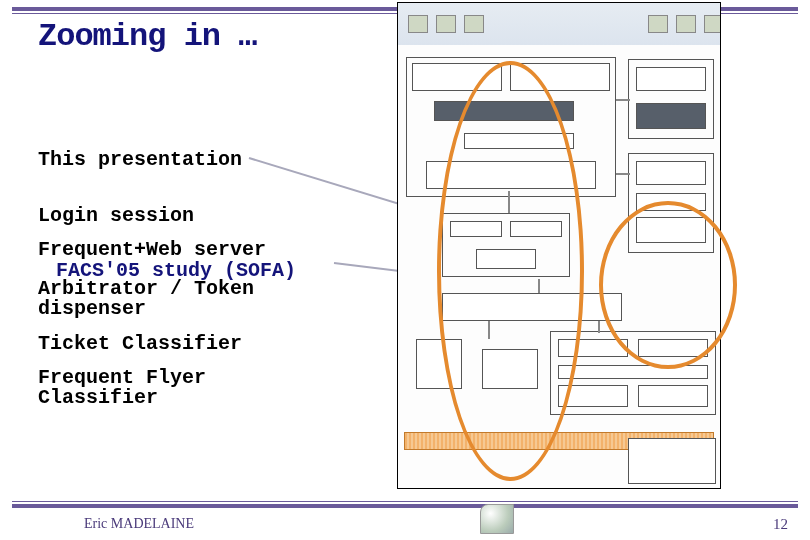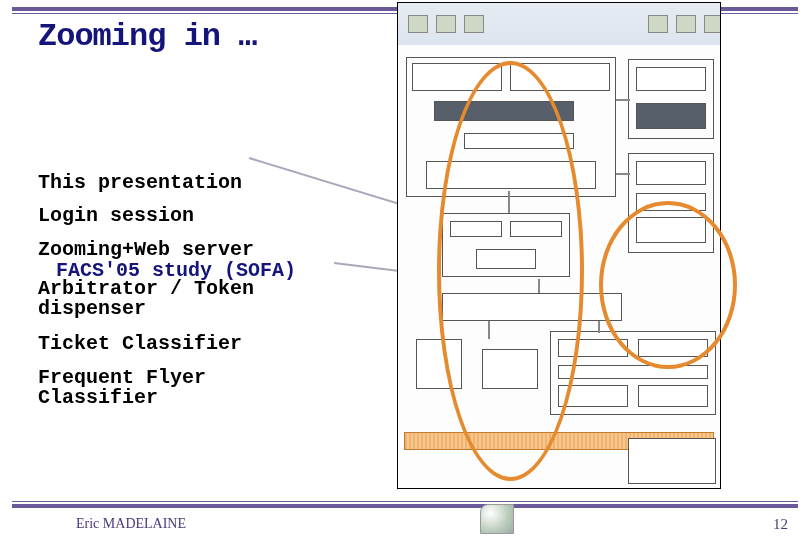--- a/index.html
+++ b/index.html
@@ -42,21 +42,21 @@
     letter-spacing: -1px;
   }
   .text-block {
     position: absolute;
     left: 38px;
     color: #000;
     font-weight: bold;
     font-size: 20px;
     line-height: 1.15;
   }
-  .t-presentation { top: 148px; font-size: 20px; margin-top: 23px; }
+  .t-presentation { top: 148px; font-size: 20px; }
   .t-login { top: 204px; }
   .t-firewall { top: 238px; }
   .t-facs { top: 259px; left: 56px; color: #14147a; }
   .t-arbitrator { top: 277px; }
   .t-dispenser { top: 297px; }
   .t-ticket { top: 332px; }
   .t-freq1 { top: 366px; }
   .t-freq2 { top: 386px; }
 
   .diagram-panel {
@@ -133,21 +133,21 @@
   .footer-bar::before {
     content: "";
     position: absolute;
     left: 0; right: 0;
     top: -3px;
     height: 1px;
     background: #6a5a9a;
   }
   .footer-author {
     position: absolute;
-    left: 76px;
+    left: 84px;
     top: 516px;
     font-family: "Times New Roman", serif;
     font-size: 14px;
     color: #4a3a7a;
   }
   .footer-page {
     position: absolute;
     right: 22px;
     top: 516px;
     font-family: "Times New Roman", serif;
@@ -169,21 +169,21 @@
 <body>
 
 <div class="slide">
 
   <div class="top-line"></div>
 
   <div class="title">Zooming in …</div>
 
   <div class="text-block t-presentation">This presentation</div>
   <div class="text-block t-login">Login session</div>
-  <div class="text-block t-firewall">Zooming+Web server</div>
+  <div class="text-block t-firewall">Frequent+Web server</div>
   <div class="text-block t-facs">FACS'05 study (SOFA)</div>
   <div class="text-block t-dispenser">dispenser</div>
   <div class="text-block t-arbitrator">Arbitrator / Token</div>
   <div class="text-block t-ticket">Ticket Classifier</div>
   <div class="text-block t-freq1">Frequent Flyer</div>
   <div class="text-block t-freq2">Classifier</div>
 
   <div class="arrow-line" style="left:249px; top:157px; width:265px; transform:rotate(17deg);"></div>
   <div class="arrow-line" style="left:334px; top:262px; width:300px; transform:rotate(7deg);"></div>
 

